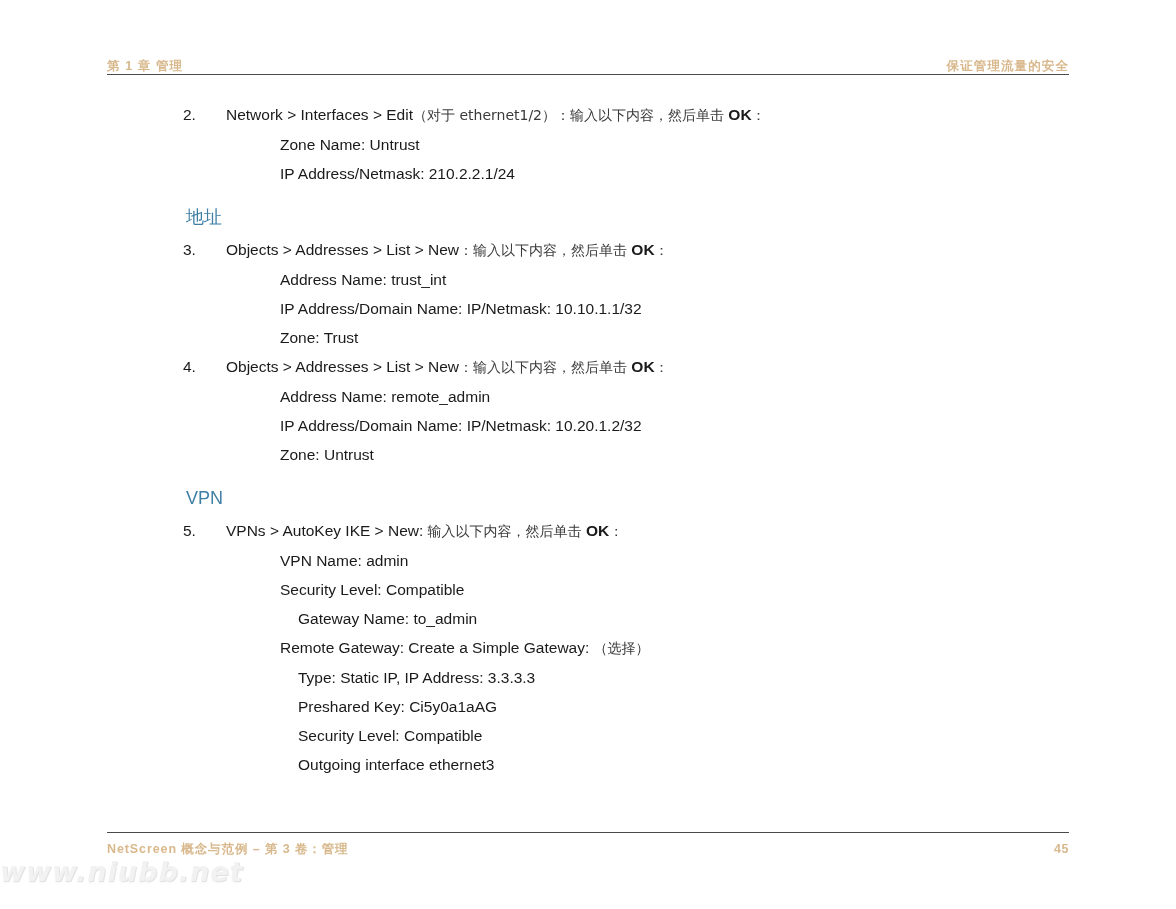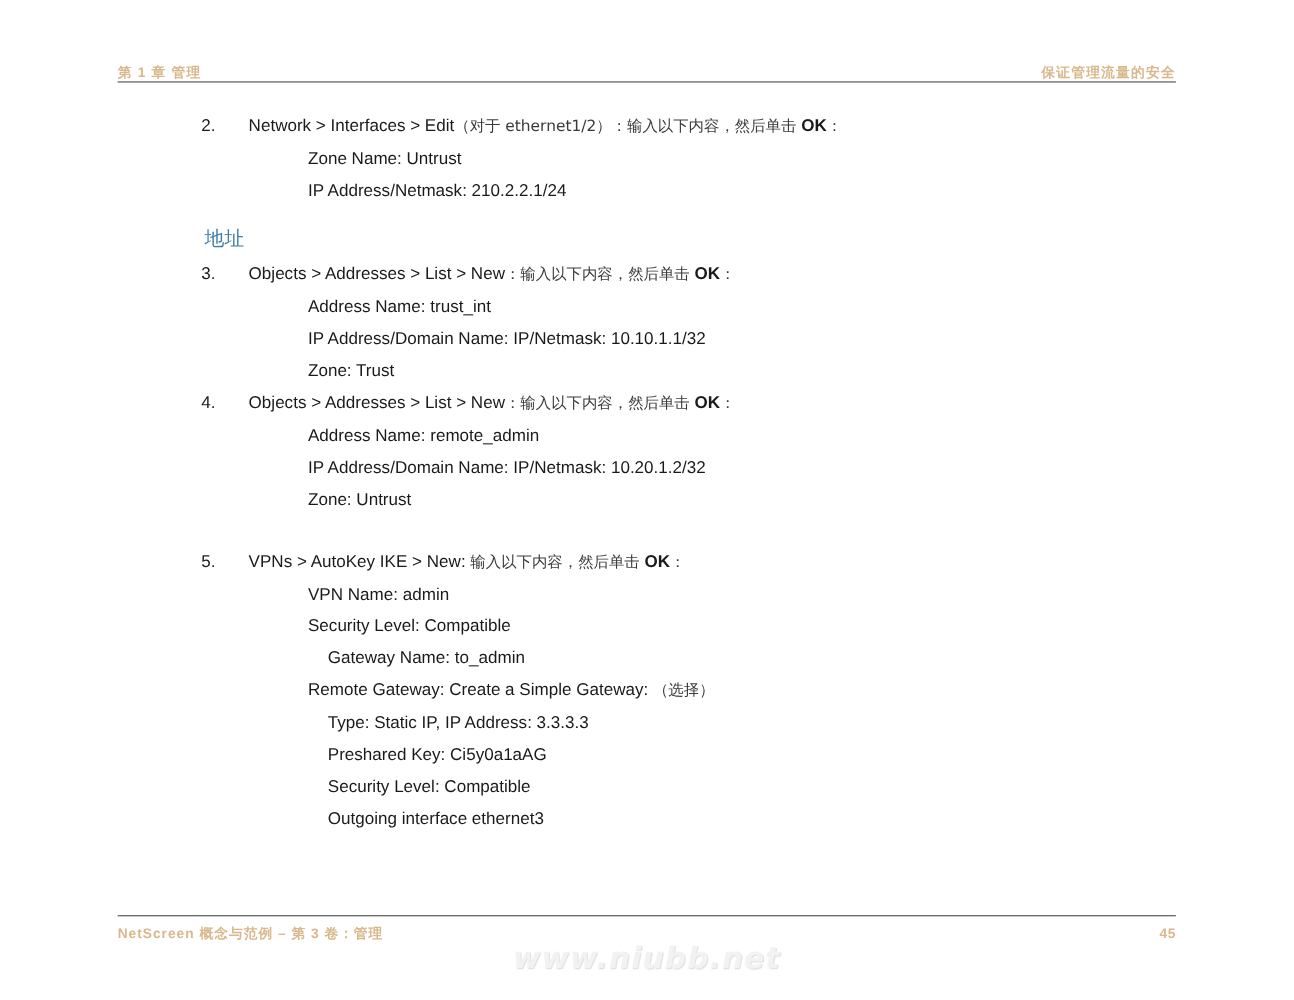--- a/index.html
+++ b/index.html
@@ -127,21 +127,20 @@
 
   .gap-sm { height: 8px; }
   .gap-md { height: 19px; }
 
   
   .watermark {
     position: absolute;
     left: 0;
     right: 0;
     bottom: 22px;
-    text-align: center;
     font-family: "DejaVu Sans", sans-serif;
     font-size: 27px;
     font-weight: bold;
     font-style: italic;
     letter-spacing: 1px;
     color: #f2f2f2;
     text-shadow:
       1px 1px 0 #e2e2e2,
      -1px -1px 0 #ffffff,
       0 2px 2px rgba(0,0,0,0.045);
@@ -199,20 +198,21 @@
           <span class="bold">OK</span><span class="cjk">：</span>
         </div>
       </div>
     </div>
     <div class="sub">Address Name: remote_admin</div>
     <div class="sub">IP Address/Domain Name: IP/Netmask: 10.20.1.2/32</div>
     <div class="sub">Zone: Untrust</div>
 
     <div class="gap-md"></div>
 
+    <h2 class="sec-head addr">VPN</h2>
 
     <div class="gap-sm"></div>
 
     <div class="step">
       <div class="step-num">5.</div>
       <div class="step-body">
         <div class="step-lead">
           <span>VPNs &gt; AutoKey IKE &gt; New:</span>
           <span class="cjk">输入以下内容，然后单击</span>
           <span class="bold">OK</span><span class="cjk">：</span>

